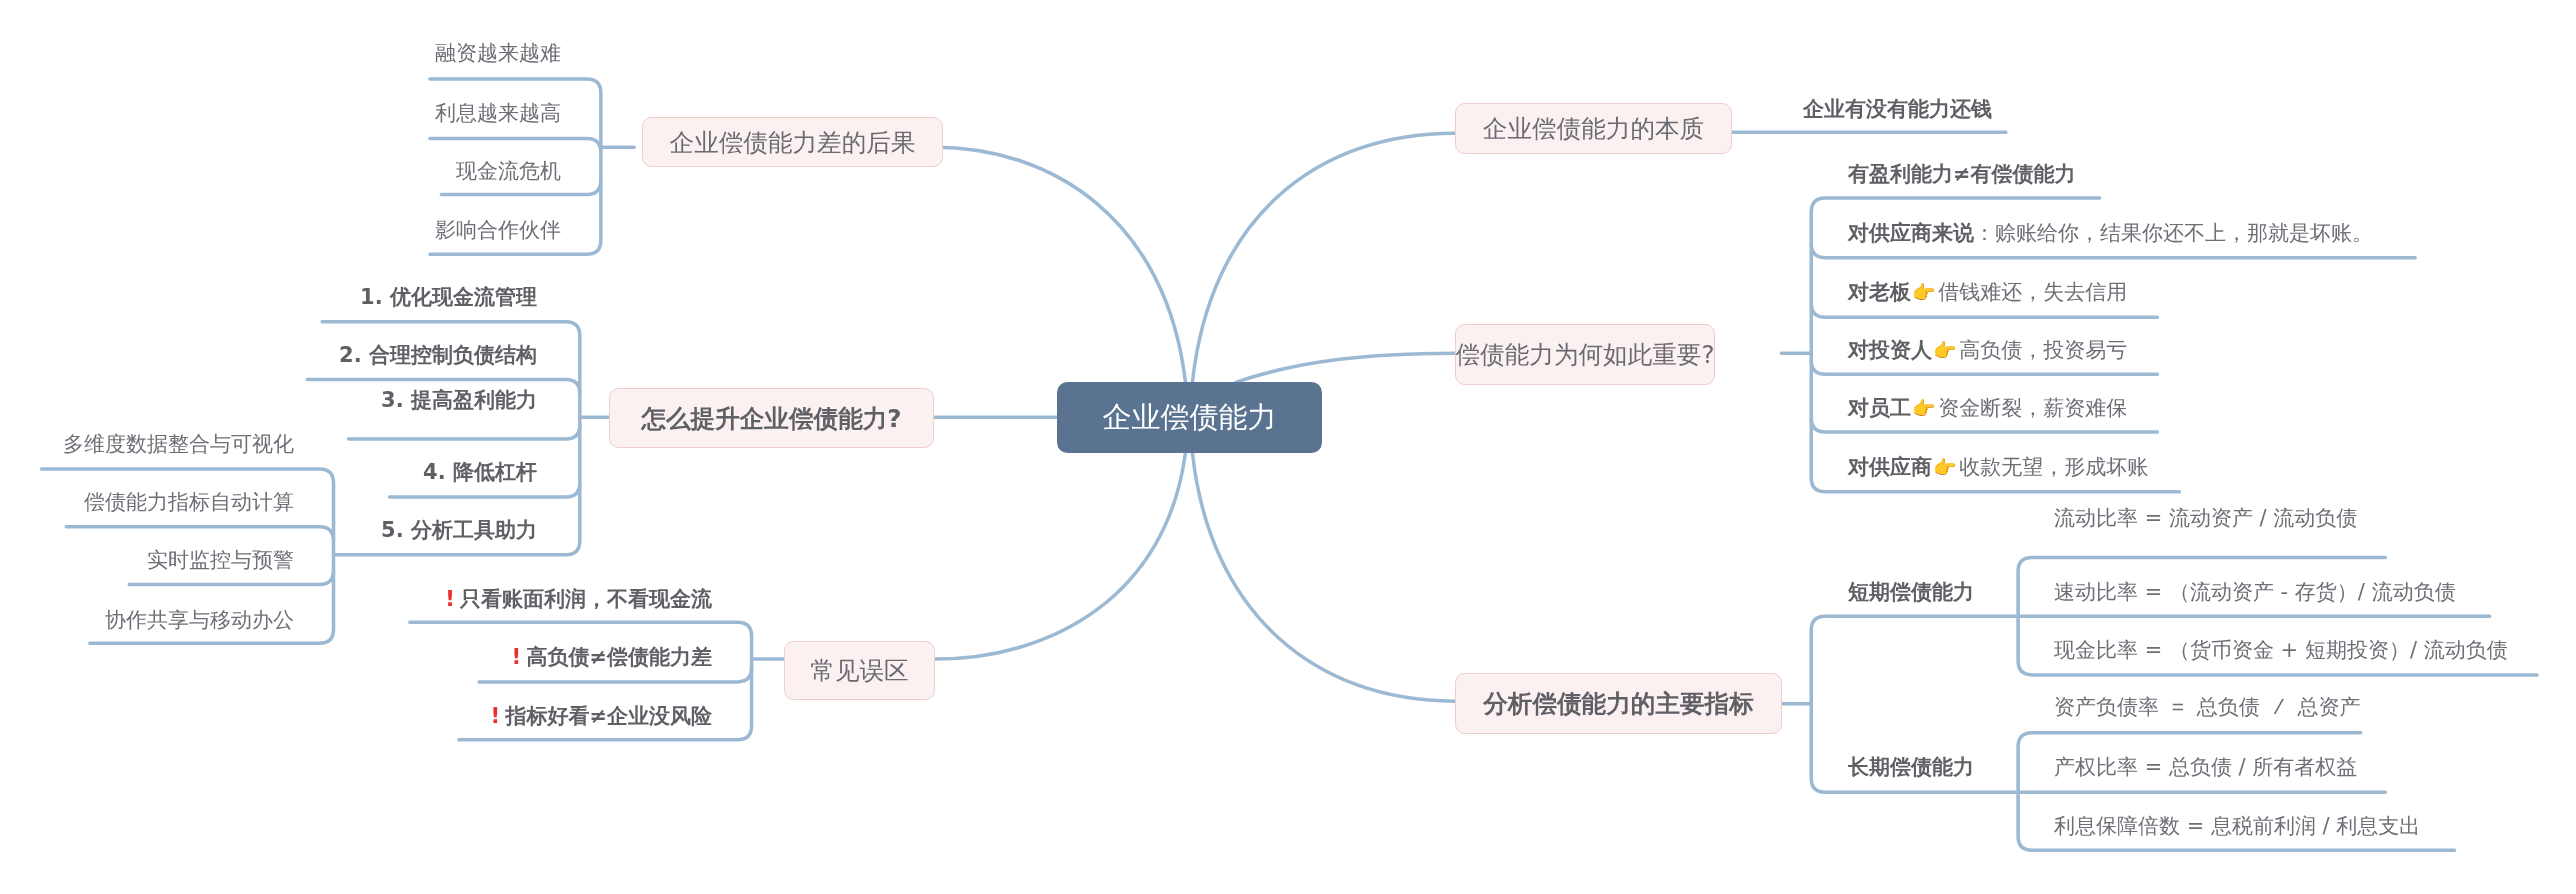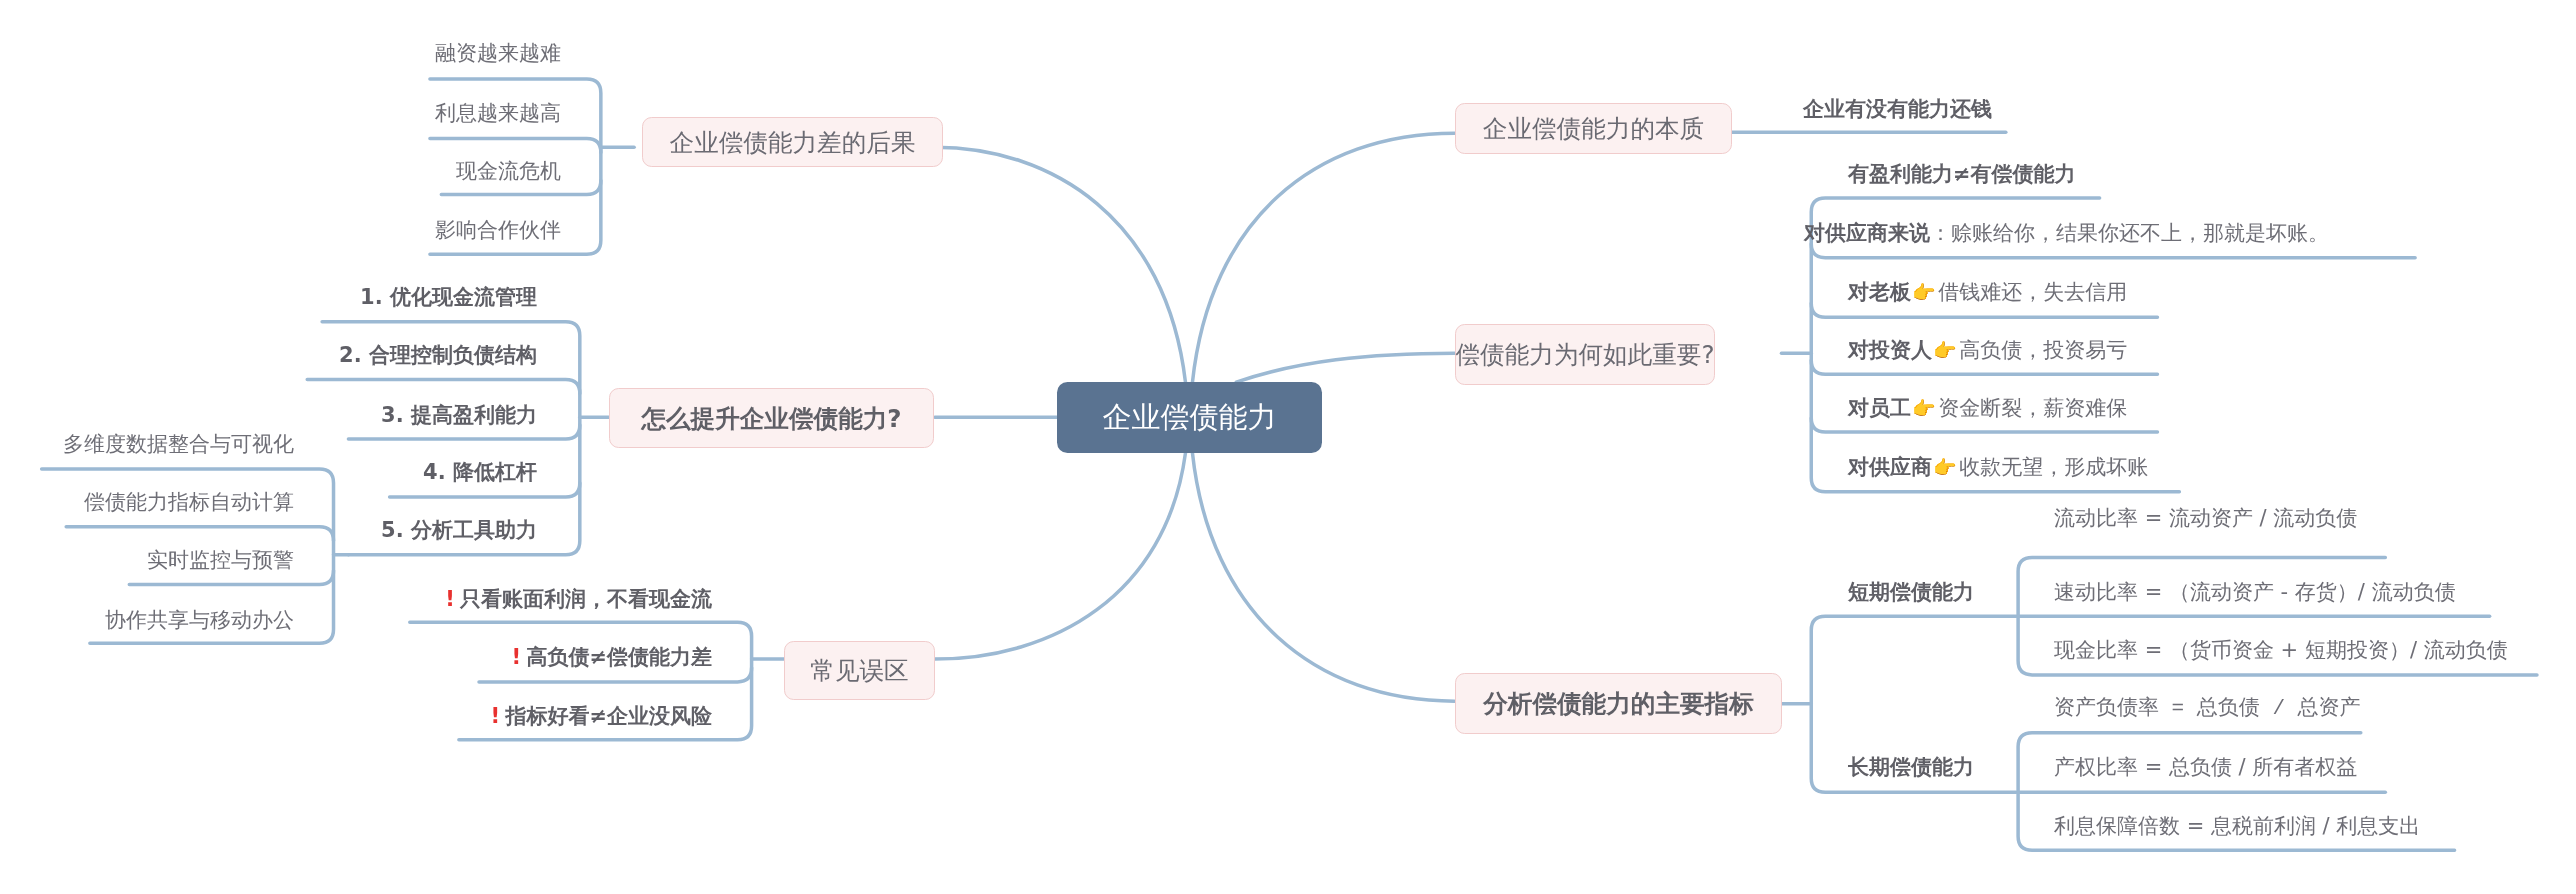--- a/index.html
+++ b/index.html
@@ -77,40 +77,40 @@
 
 <div class="main" style="left:634px;top:117px;width:301px;height:50px;margin-left:8px;">企业偿债能力差的后果</div>
 <div class="leaf r" style="right:2015px;top:40px;">融资越来越难</div>
 <div class="leaf r" style="right:2015px;top:100px;">利息越来越高</div>
 <div class="leaf r" style="right:2015px;top:158px;">现金流危机</div>
 <div class="leaf r" style="right:2015px;top:217px;">影响合作伙伴</div>
 
 <div class="main bold" style="left:609px;top:388px;width:325px;height:60px;">怎么提升企业偿债能力?</div>
 <div class="leaf r bold" style="right:2039px;top:284px;">1. 优化现金流管理</div>
 <div class="leaf r bold" style="right:2039px;top:342px;">2. 合理控制负债结构</div>
-<div class="leaf r bold" style="right:2039px;top:402px;">3. 提高盈利能力</div>
+<div class="leaf r bold" style="right:2039px;top:387px;">3. 提高盈利能力</div>
 <div class="leaf r bold" style="right:2039px;top:459px;">4. 降低杠杆</div>
 <div class="leaf r bold" style="right:2039px;top:517px;">5. 分析工具助力</div>
 
 <div class="leaf r" style="right:2282px;top:431px;">多维度数据整合与可视化</div>
 <div class="leaf r" style="right:2282px;top:489px;">偿债能力指标自动计算</div>
 <div class="leaf r" style="right:2282px;top:547px;">实时监控与预警</div>
 <div class="leaf r" style="right:2282px;top:607px;">协作共享与移动办公</div>
 
 <div class="main" style="left:784px;top:631px;width:151px;height:59px;margin-top:10px;">常见误区</div>
 <div class="leaf r bold" style="right:1864px;top:586px;"><span class="excl">!</span><span>只看账面利润，不看现金流</span></div>
 <div class="leaf r bold" style="right:1864px;top:644px;"><span class="excl">!</span><span>高负债≠偿债能力差</span></div>
 <div class="leaf r bold" style="right:1864px;top:703px;"><span class="excl">!</span><span>指标好看≠企业没风险</span></div>
 
 <div class="main" style="left:1455px;top:103px;width:277px;height:51px;">企业偿债能力的本质</div>
 <div class="leaf bold" style="left:1803px;top:96px;">企业有没有能力还钱</div>
 
 <div class="main" style="left:1455px;top:324px;width:260px;height:61px;">偿债能力为何如此重要?</div>
 <div class="leaf bold" style="left:1848px;top:161px;">有盈利能力≠有偿债能力</div>
-<div class="leaf" style="left:1804px;top:220px;text-align:right;"><b>对供应商来说</b><span>：赊账给你，结果你还不上，那就是坏账。</span></div>
+<div class="leaf" style="left:1848px;top:220px;text-align:right;"><b>对供应商来说</b><span>：赊账给你，结果你还不上，那就是坏账。</span></div>
 <div class="leaf" style="left:1848px;top:279px;"><b>对老板</b><span class="emoji">👉</span><span>借钱难还，失去信用</span></div>
 <div class="leaf" style="left:1848px;top:337px;"><b>对投资人</b><span class="emoji">👉</span><span>高负债，投资易亏</span></div>
 <div class="leaf" style="left:1848px;top:395px;"><b>对员工</b><span class="emoji">👉</span><span>资金断裂，薪资难保</span></div>
 <div class="leaf" style="left:1848px;top:454px;"><b>对供应商</b><span class="emoji">👉</span><span>收款无望，形成坏账</span></div>
 
 <div class="main bold" style="left:1455px;top:673px;width:327px;height:61px;">分析偿债能力的主要指标</div>
 <div class="leaf bold" style="left:1848px;top:579px;">短期偿债能力</div>
 <div class="leaf bold" style="left:1848px;top:754px;">长期偿债能力</div>
 <div class="leaf" style="left:2054px;top:505px;">流动比率 = 流动资产 / 流动负债</div>
 <div class="leaf" style="left:2054px;top:579px;">速动比率 = （流动资产 - 存货）/ 流动负债</div>

